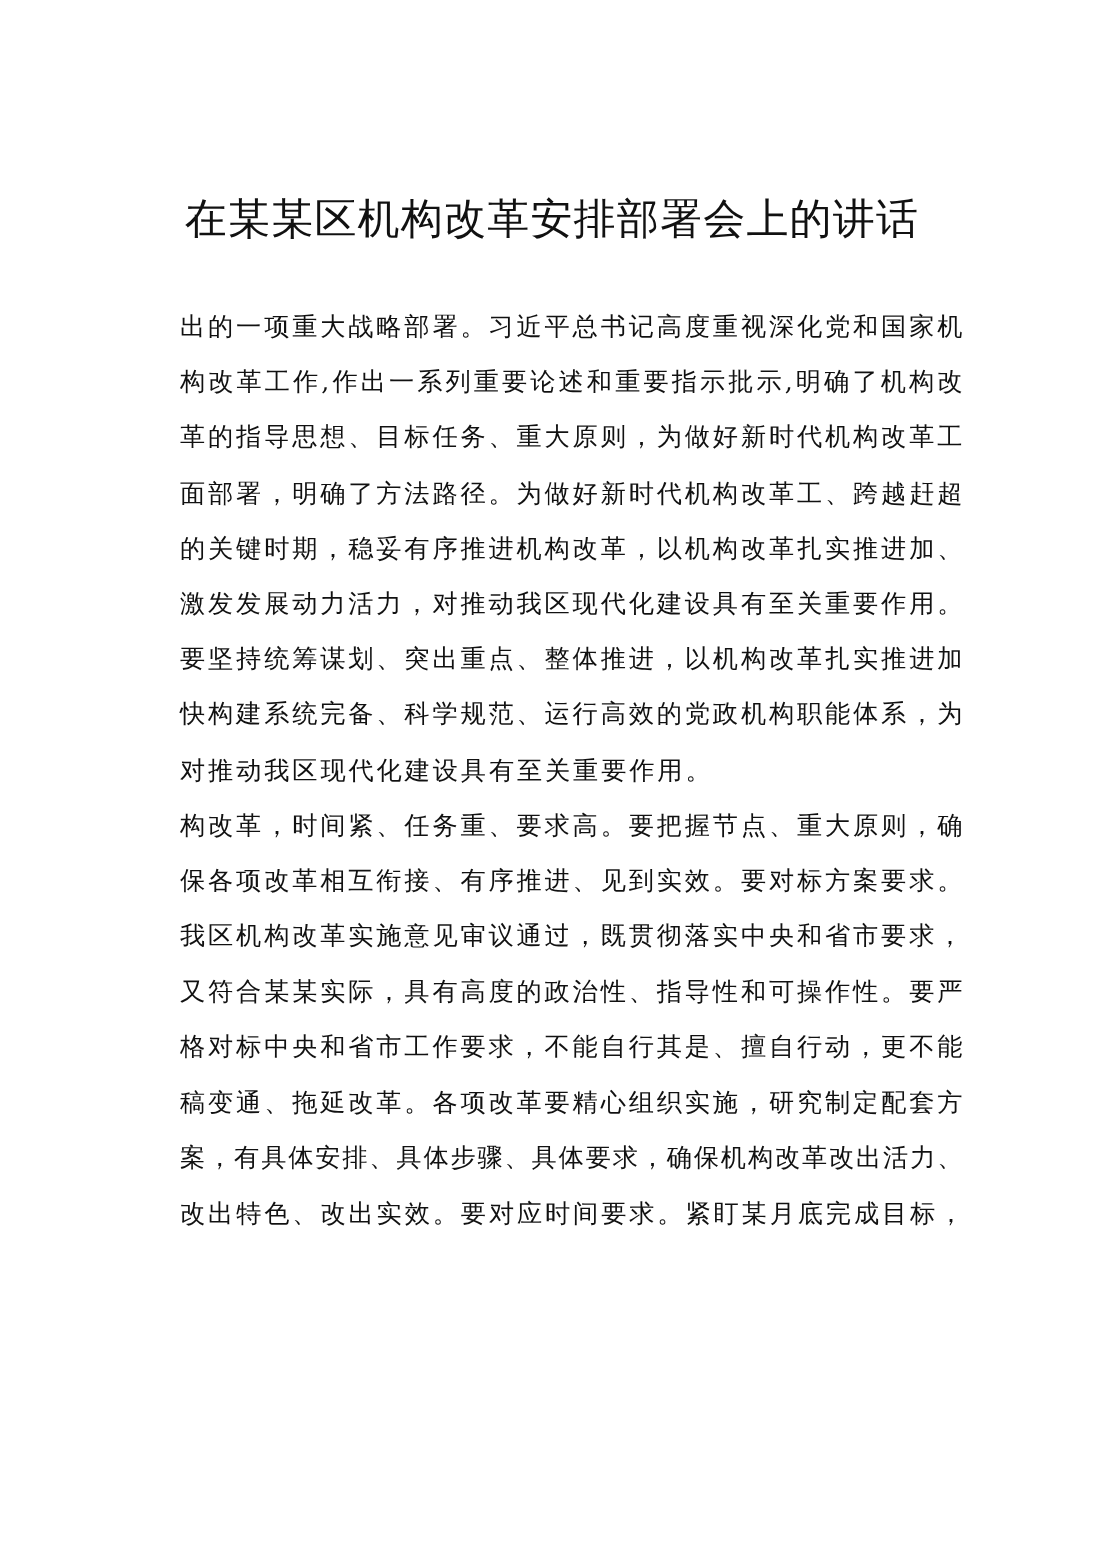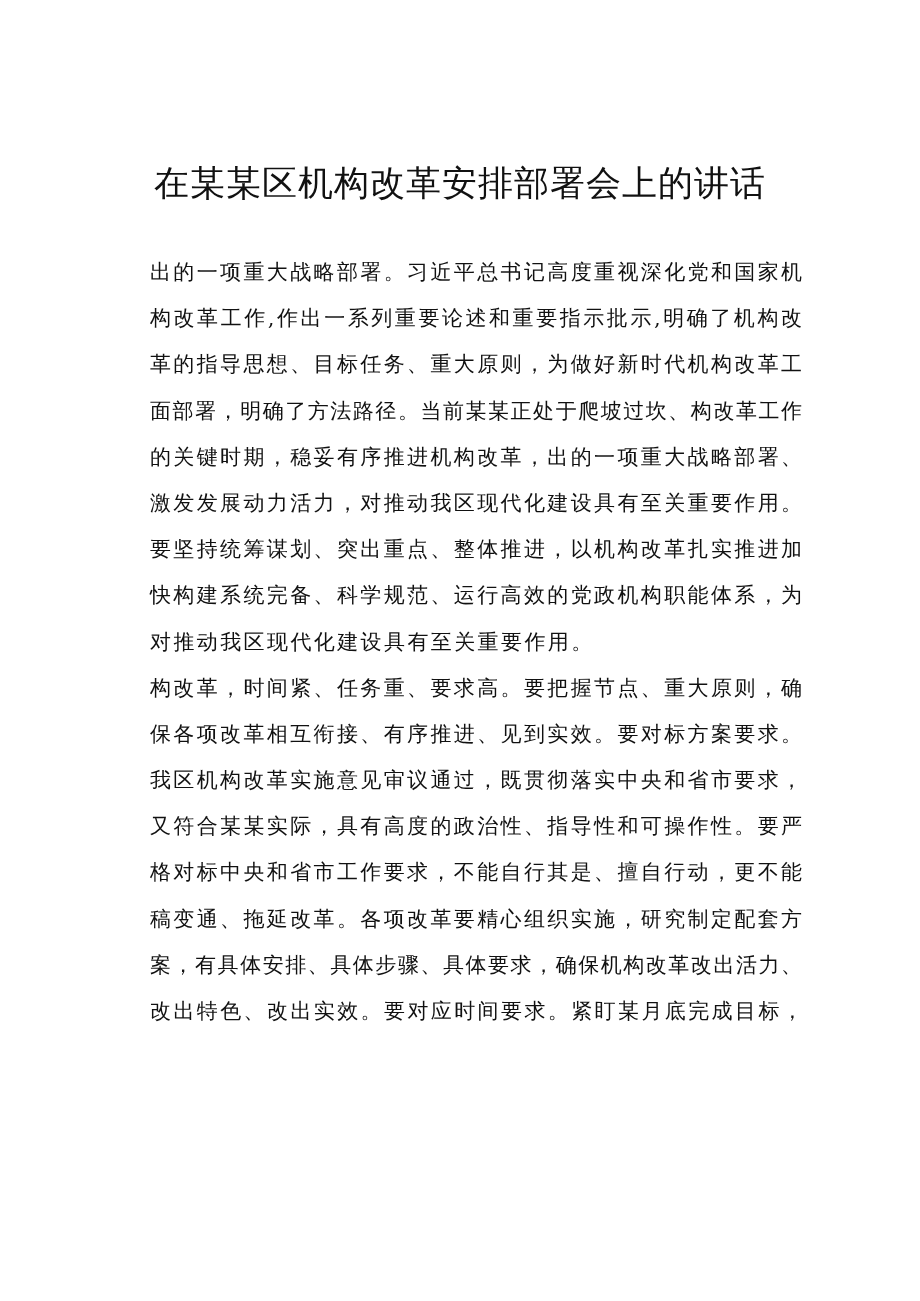--- a/index.html
+++ b/index.html
@@ -67,22 +67,22 @@
 
 <div class="page">
   <h1 class="title">在某某区机构改革安排部署会上的讲话</h1>
 
   <div class="body-text">
 
     <div>
       <div class="line">出的一项重大战略部署。习近平总书记高度重视深化党和国家机</div>
       <div class="line">构改革工作,作出一系列重要论述和重要指示批示,明确了机构改</div>
       <div class="line">革的指导思想、目标任务、重大原则，为做好新时代机构改革工</div>
-      <div class="line">面部署，明确了方法路径。当前某某正处于爬坡过坎、构改革工作</div>
-      <div class="line">的关键时期，稳妥有序推进机构改革，出的一项重大战略部署、</div>
+      <div class="line">面部署，明确了方法路径。为做好新时代机构改革工、跨越赶超</div>
+      <div class="line">的关键时期，稳妥有序推进机构改革，以机构改革扎实推进加、</div>
       <div class="line">激发发展动力活力，对推动我区现代化建设具有至关重要作用。</div>
       <div class="line">要坚持统筹谋划、突出重点、整体推进，以机构改革扎实推进加</div>
       <div class="line">快构建系统完备、科学规范、运行高效的党政机构职能体系，为</div>
       <div class="line last">对推动我区现代化建设具有至关重要作用。</div>
     </div>
 
     <div>
       <div class="line">构改革，时间紧、任务重、要求高。要把握节点、重大原则，确</div>
       <div class="line">保各项改革相互衔接、有序推进、见到实效。要对标方案要求。</div>
       <div class="line">我区机构改革实施意见审议通过，既贯彻落实中央和省市要求，</div>

